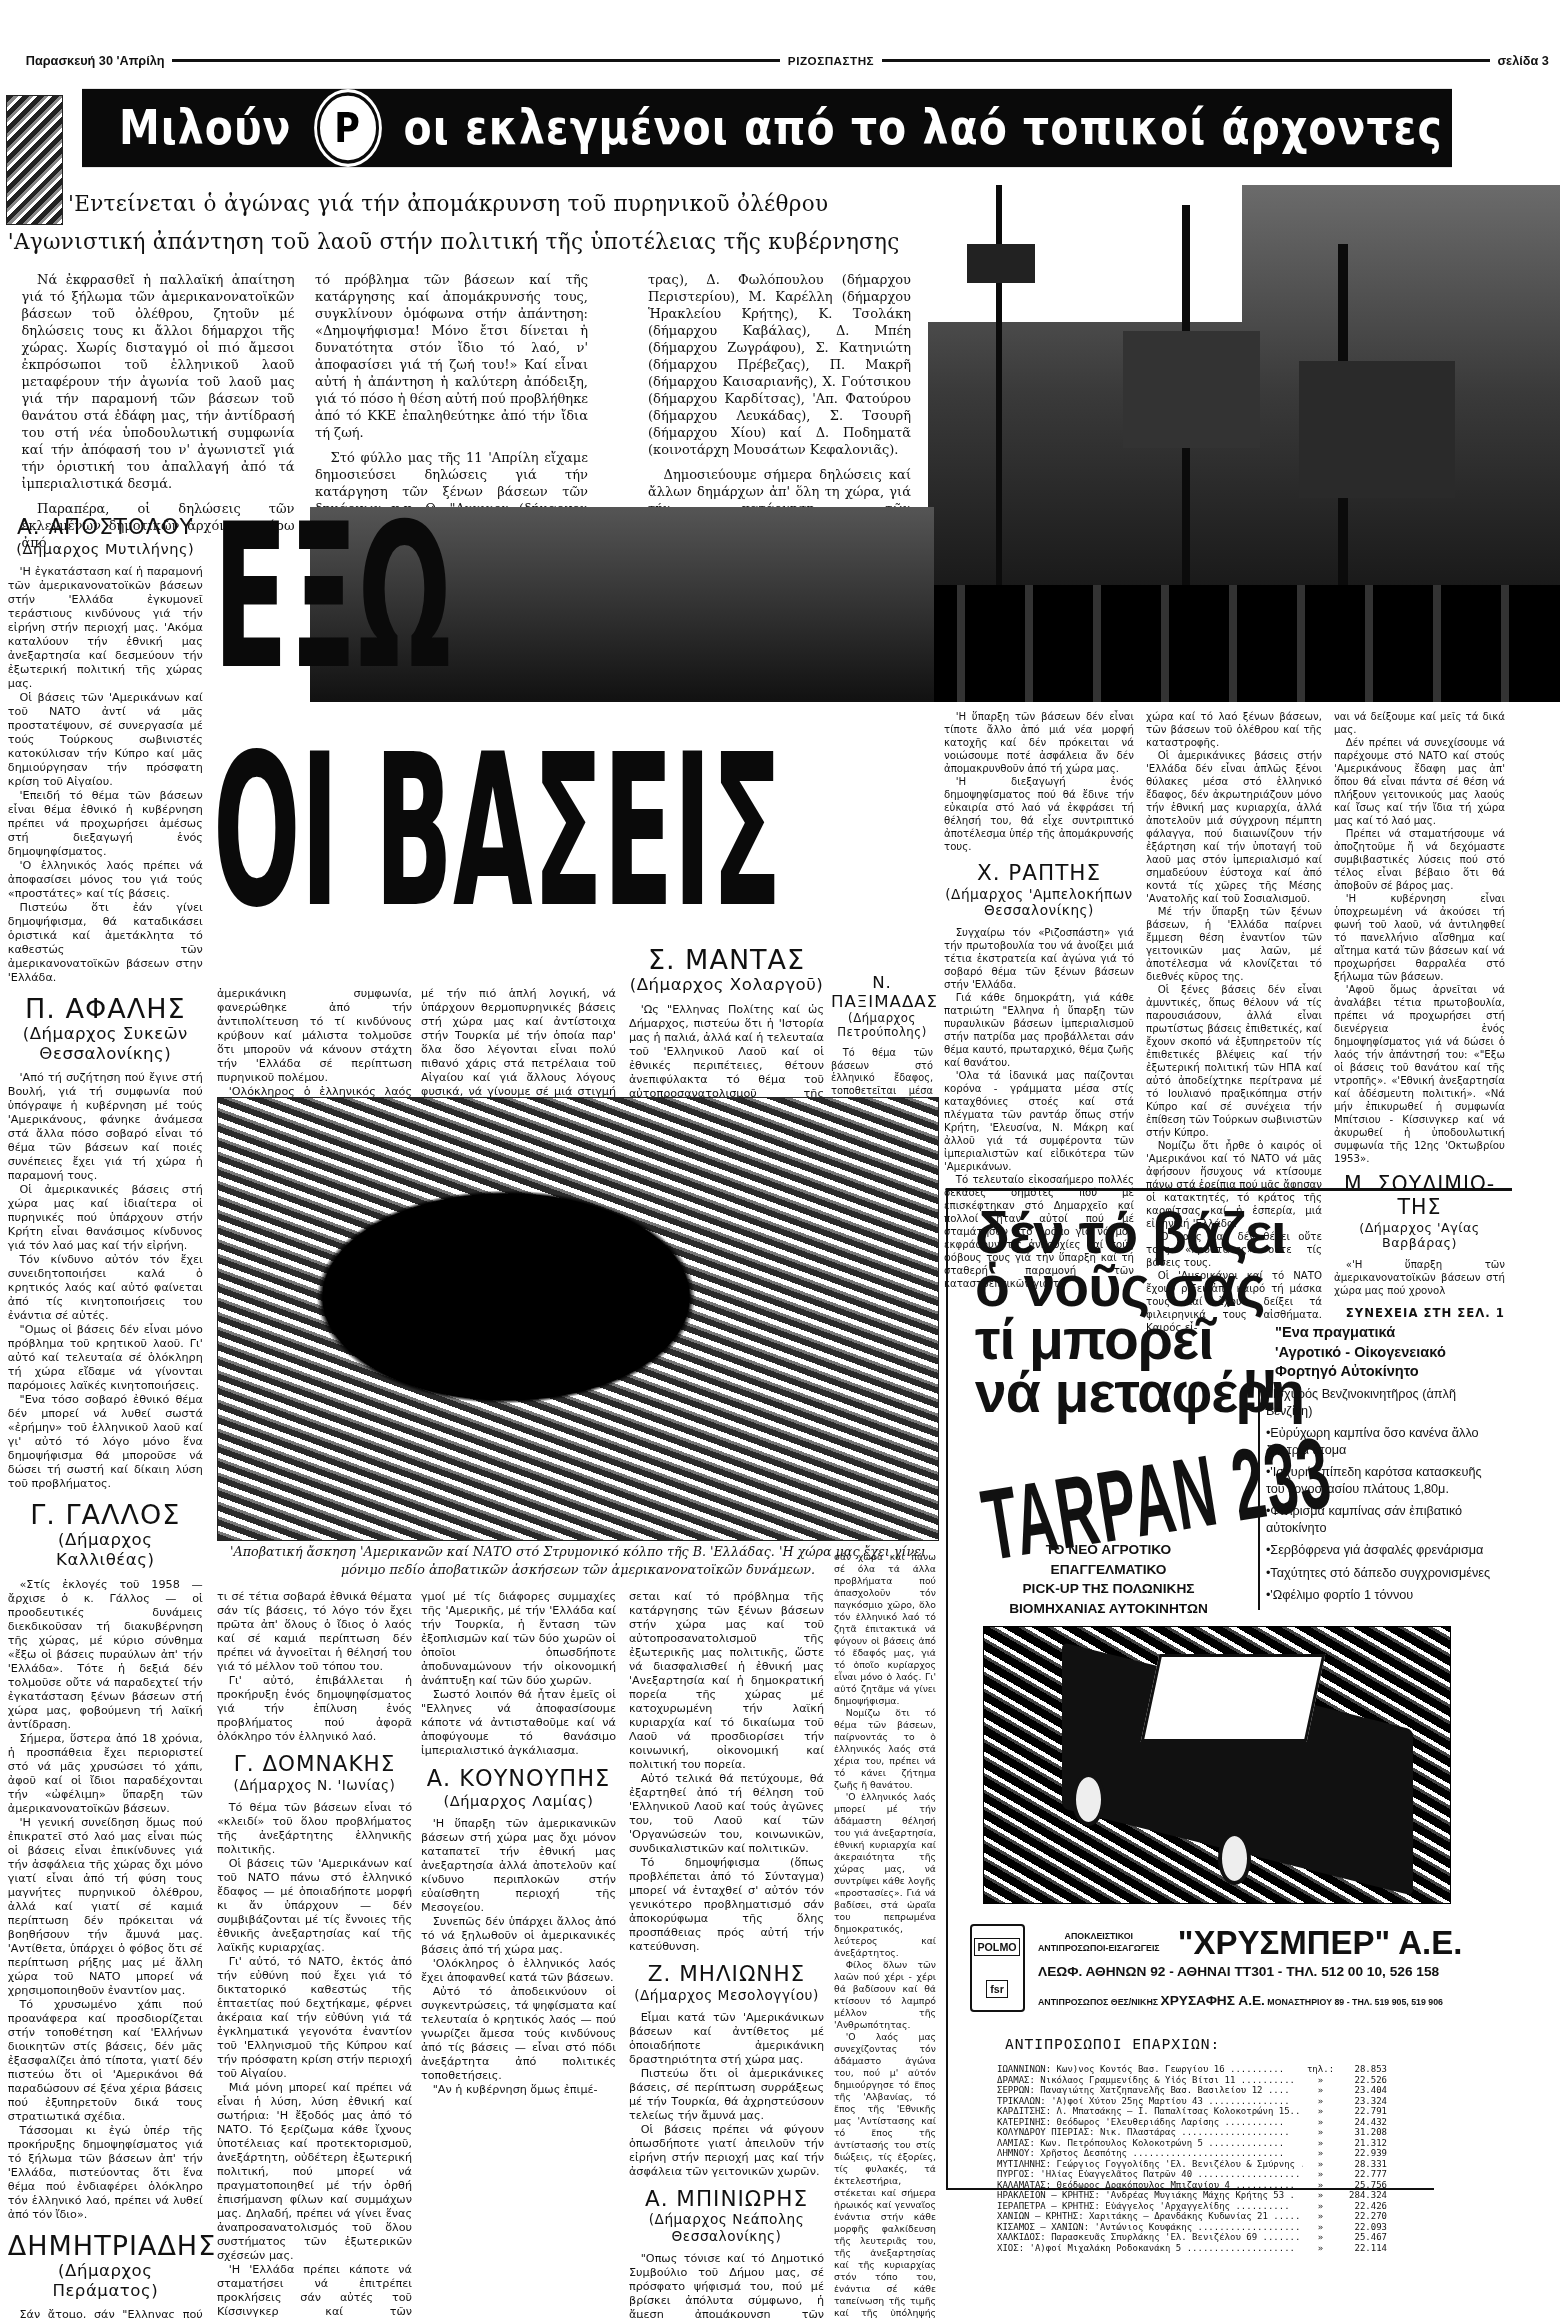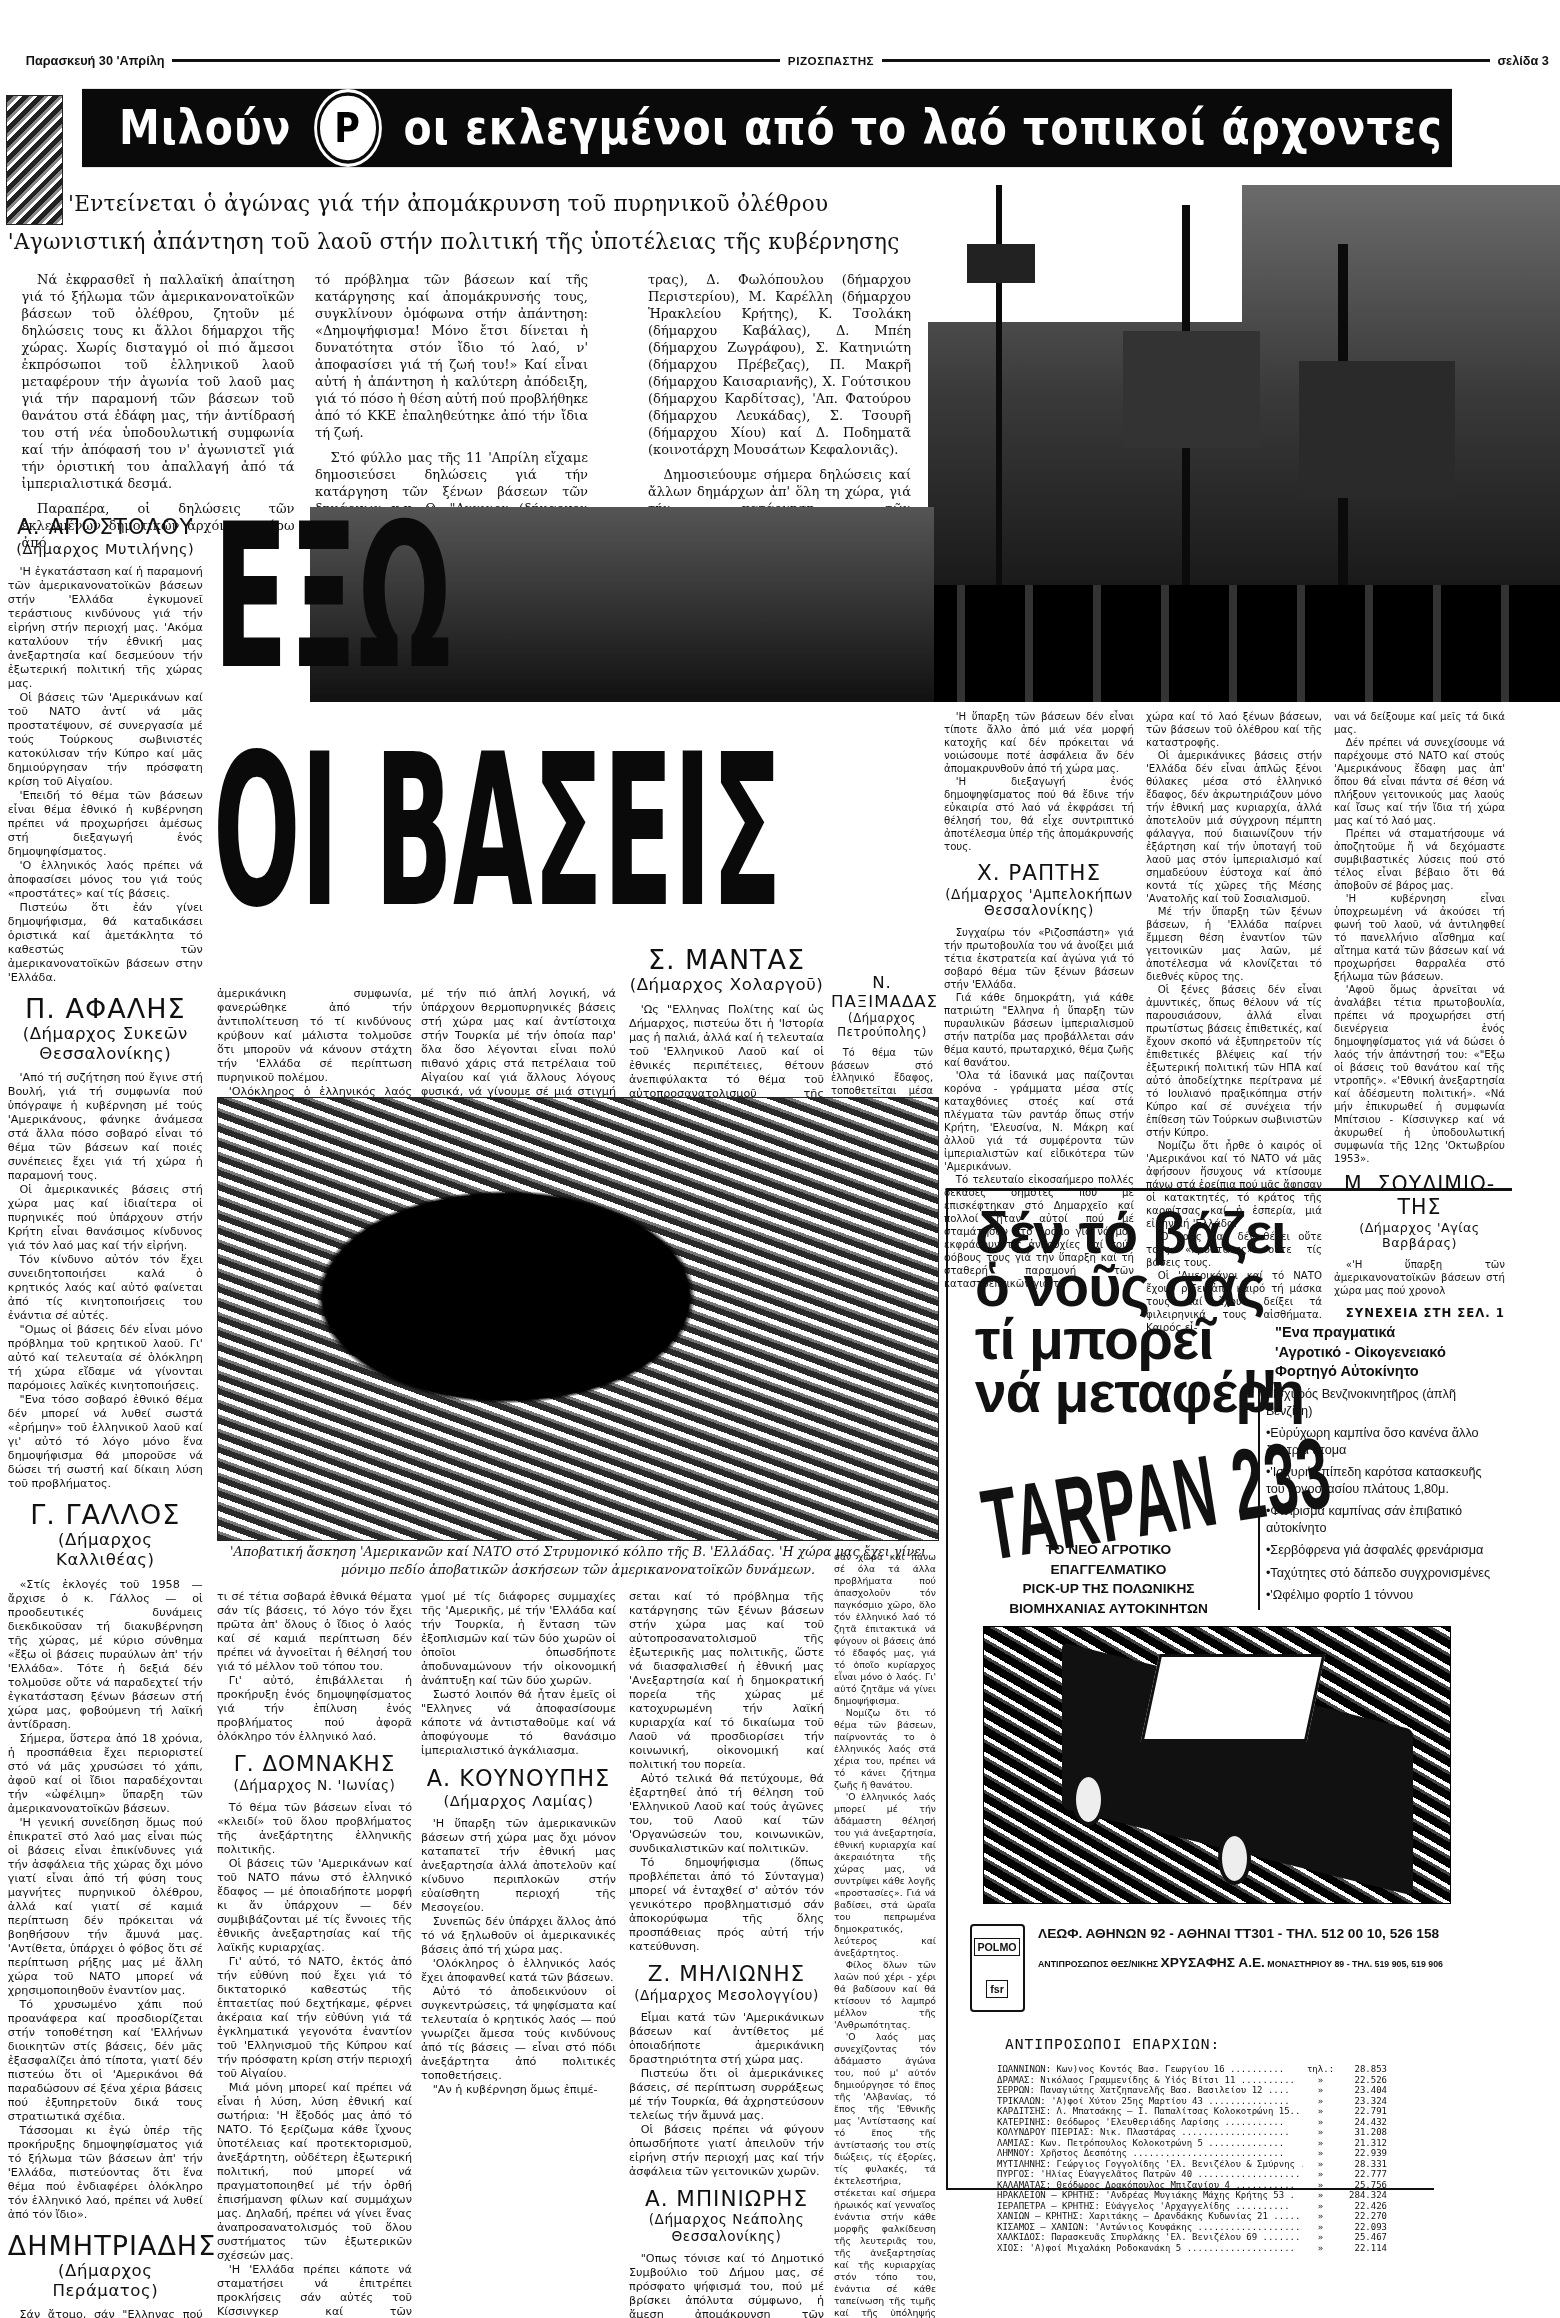--- a/index.html
+++ b/index.html
@@ -296,20 +296,27 @@
     <div class="body"></div>
     <div class="cab"></div>
     <div class="wheel" style="left:88px; top:146px;"></div>
     <div class="wheel" style="left:234px; top:205px;"></div>
   </div>
   <div class="logo-box">
     <span>POLMO</span>
     <span>fsr</span>
   </div>
   <div class="dealer">
+    <div>
+      <span class="small">
+        <span>ΑΠΟΚΛΕΙΣΤΙΚΟΙ</span><br>
+        <span>ΑΝΤΙΠΡΟΣΩΠΟΙ-ΕΙΣΑΓΩΓΕΙΣ</span>
+      </span>
+      <span class="brand">"ΧΡΥΣΜΠΕΡ" Α.Ε.</span>
+    </div>
     <div class="addr">ΛΕΩΦ. ΑΘΗΝΩΝ 92 - ΑΘΗΝΑΙ ΤΤ301 - ΤΗΛ. 512 00 10, 526 158</div>
     <div class="addr2">
       <span>ΑΝΤΙΠΡΟΣΩΠΟΣ ΘΕΣ/ΝΙΚΗΣ</span>
       <b>ΧΡΥΣΑΦΗΣ Α.Ε.</b>
       <span>ΜΟΝΑΣΤΗΡΙΟΥ 89 - ΤΗΛ. 519 905, 519 906</span>
     </div>
   </div>
   <div class="reps-title">ΑΝΤΙΠΡΟΣΩΠΟΙ ΕΠΑΡΧΙΩΝ:</div>
   <div class="reps" id="reps">
       <div class="row">

